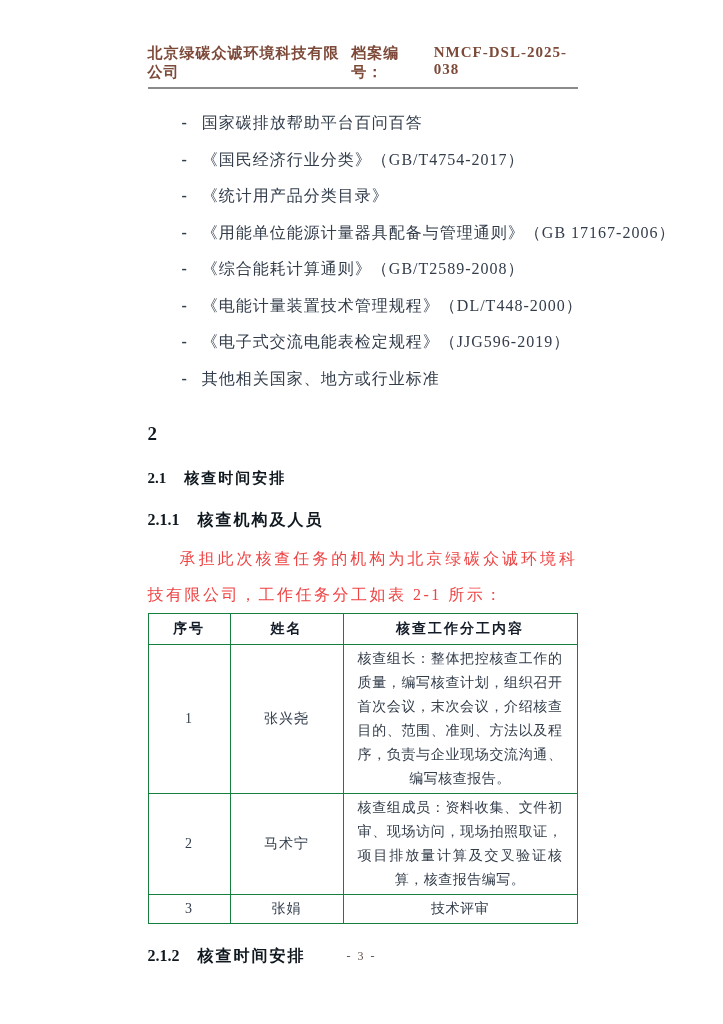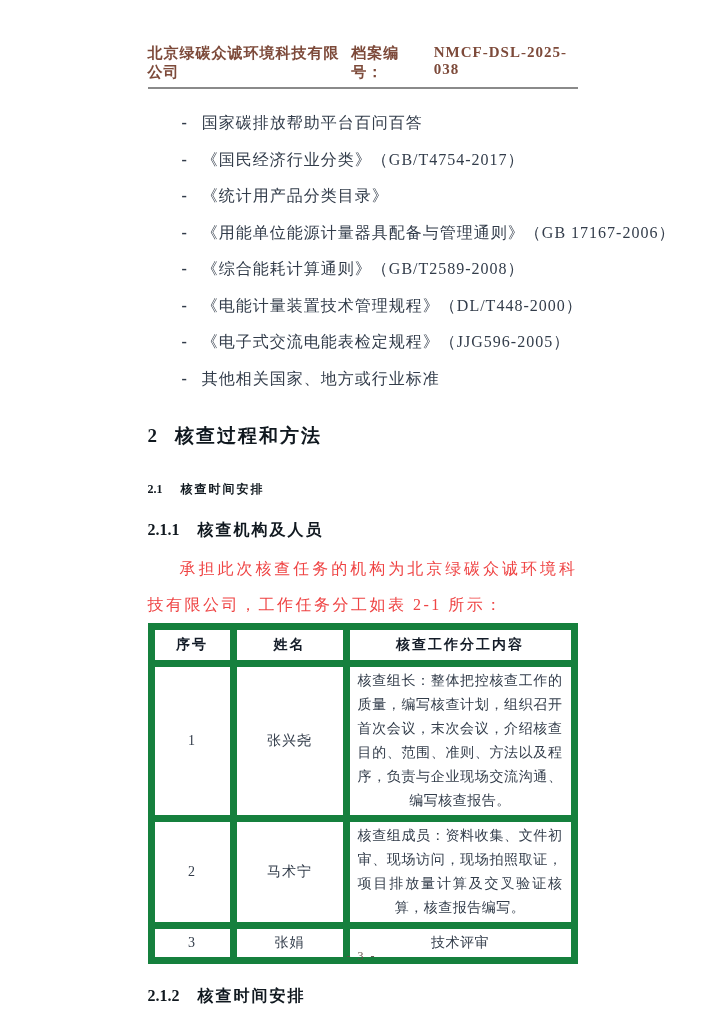--- a/index.html
+++ b/index.html
@@ -46,21 +46,21 @@
 
   
   .h-l1, .h-l2, .h-l3 {
     font-weight: bold;
     color: #10181f;
     letter-spacing: 2px;
     display: flex;
     align-items: baseline;
   }
   .h-l1 { font-size: 19px; margin-top: 26px; }
-  .h-l2 { font-size: 12px; margin-top: 32px; }
+  .h-l2 { font-size: 15px; margin-top: 24px; }
   .h-l3 { font-size: 16px; margin-top: 22px; }
   .h-num { margin-right: 18px; letter-spacing: 0; }
 
   
   .para {
     margin: 10px 0 0 0;
     font-size: 16px;
     line-height: 36px;
     letter-spacing: 2.5px;
     text-indent: 2em;
@@ -80,22 +80,22 @@
   table.team {
     width: 100%;
     border-collapse: collapse;
     table-layout: fixed;
     font-size: 14px;
     color: #323c4a;
   }
   table.team col.c-no   { width: 82px; }
   table.team col.c-name { width: 113px; }
   table.team th, table.team td {
-    border: 7px solid #15803d;
-    padding: 2px 8px;
+    border: 1px solid #15803d;
+    padding: 2px 14px;
   }
   table.team th {
     font-weight: bold;
     height: 26px;
     text-align: center;
     letter-spacing: 2px;
     color: #141c28;
   }
   td.cell-center { text-align: center; letter-spacing: 1px; }
   td.cell-duty {
@@ -150,31 +150,30 @@
     <li class="ref-item">
       <span class="dash">-</span>
       <span>《综合能耗计算通则》（GB/T2589-2008）</span>
     </li>
     <li class="ref-item">
       <span class="dash">-</span>
       <span>《电能计量装置技术管理规程》（DL/T448-2000）</span>
     </li>
     <li class="ref-item">
       <span class="dash">-</span>
-      <span>《电子式交流电能表检定规程》（JJG596-2005）</span>
+      <span>《电子式交流电能表检定规程》（JJG596-2019）</span>
     </li>
     <li class="ref-item">
       <span class="dash">-</span>
       <span>其他相关国家、地方或行业标准</span>
     </li>
   </ul>
 
   <div class="h-l1">
     <span class="h-num">2</span>
-    <span>核查过程和方法</span>
   </div>
 
   <div class="h-l2">
     <span class="h-num">2.1</span>
     <span>核查时间安排</span>
   </div>
 
   <div class="h-l3">
     <span class="h-num">2.1.1</span>
     <span>核查机构及人员</span>

